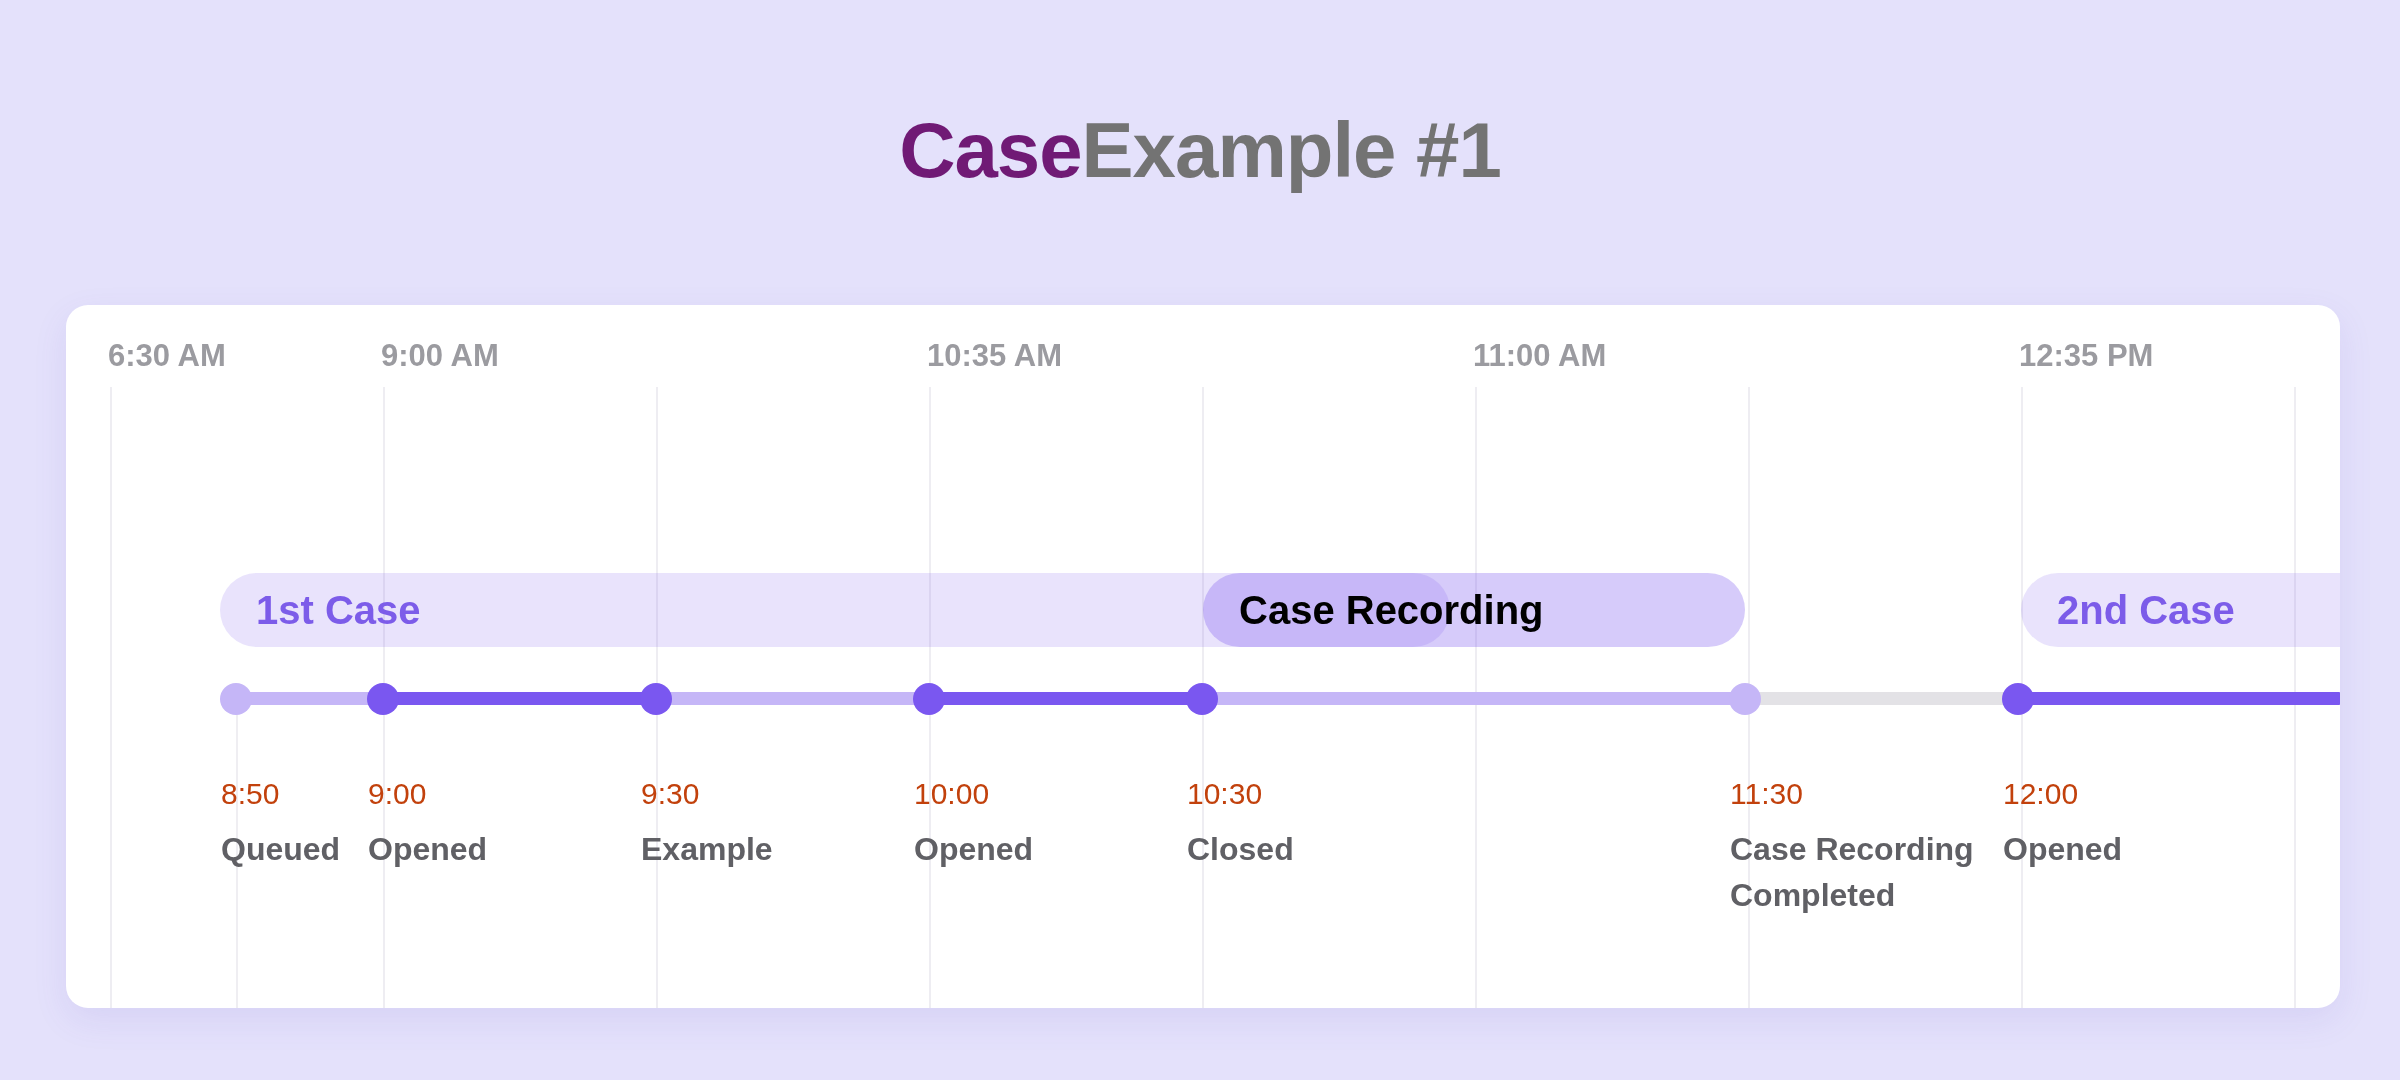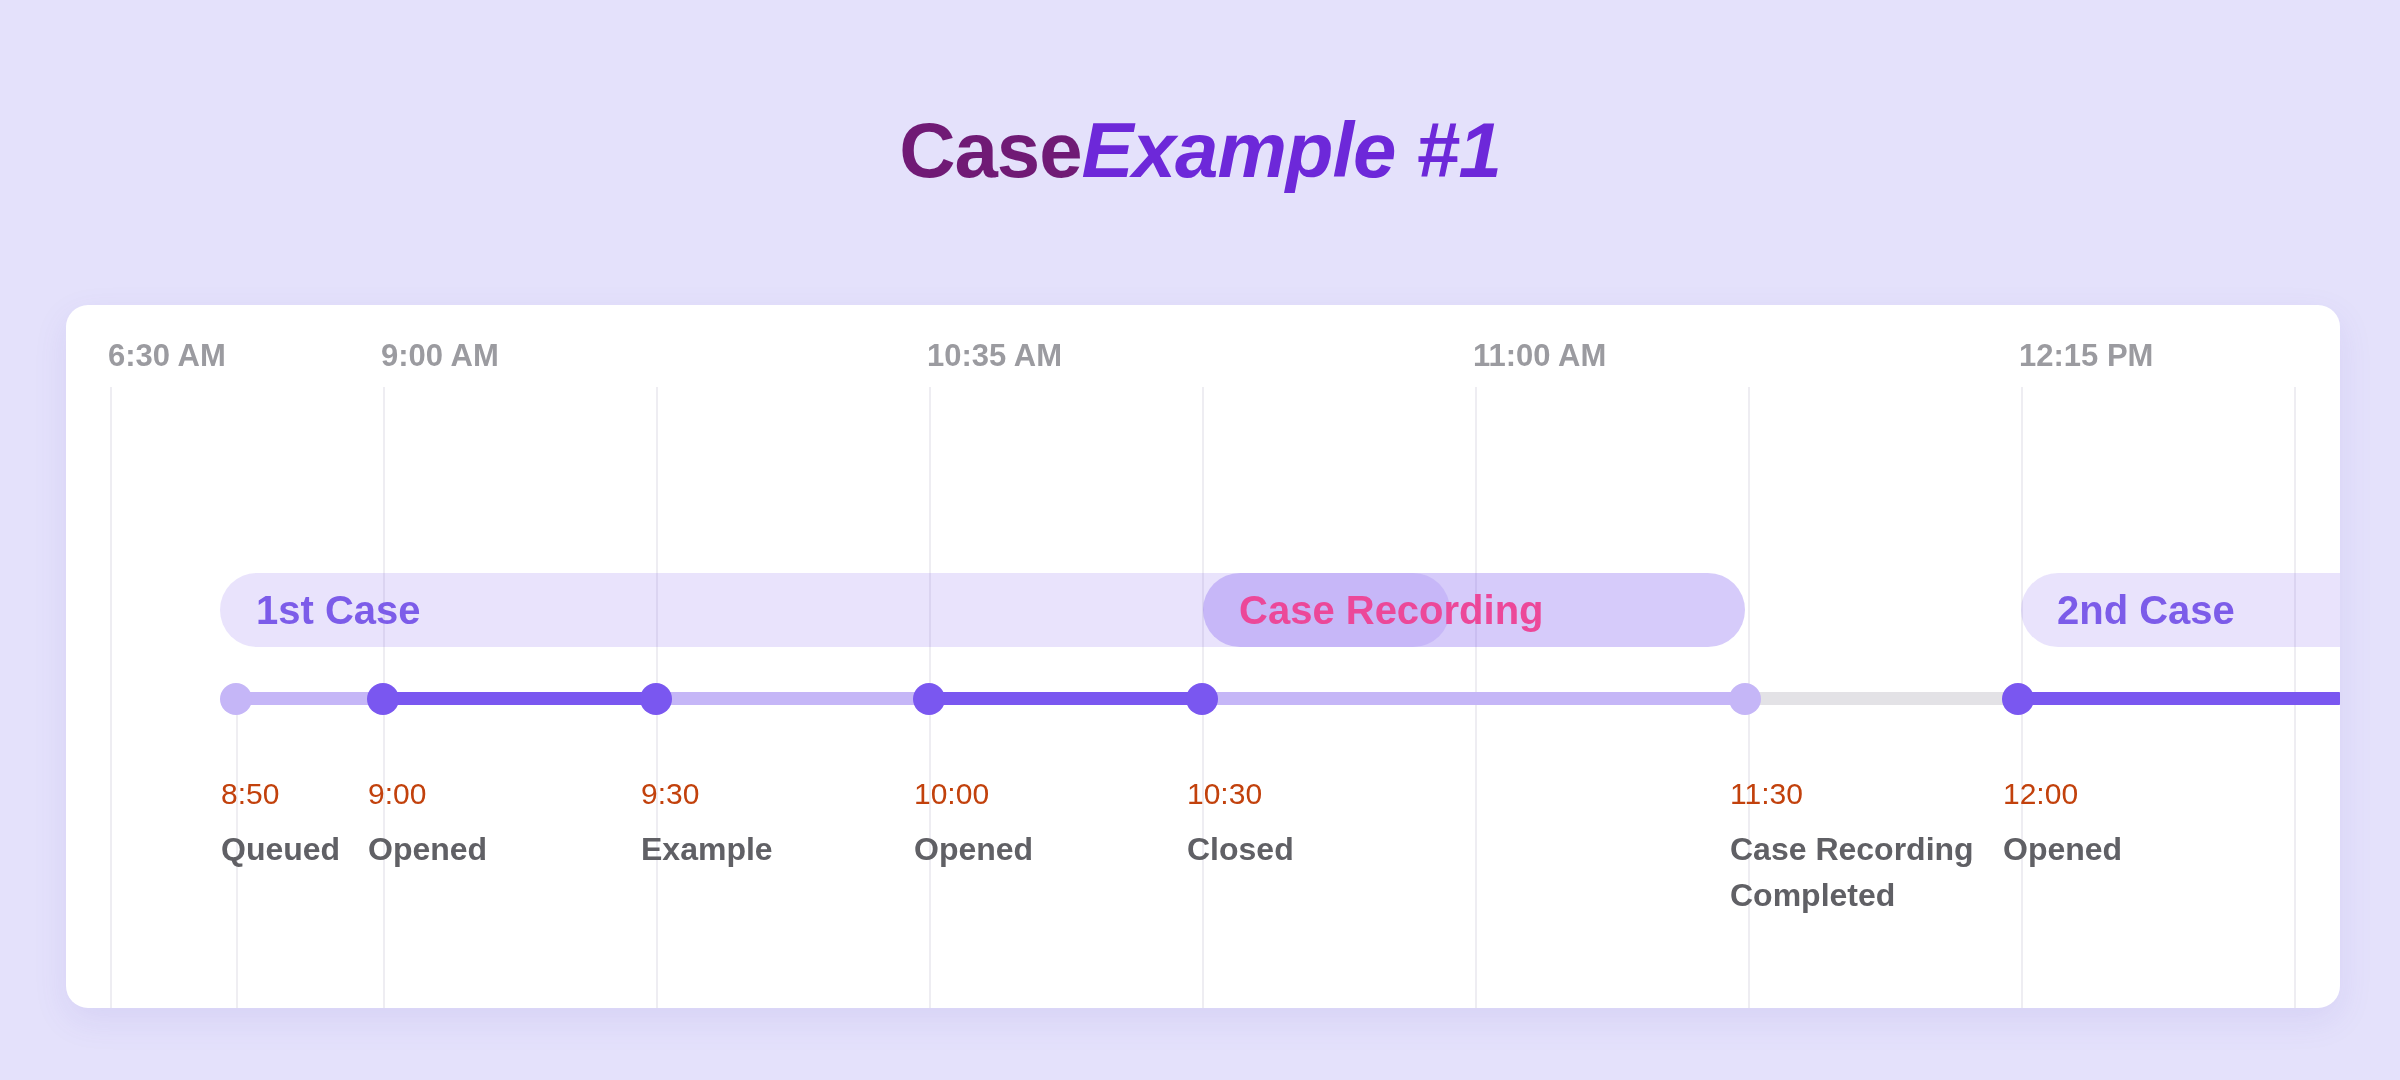--- a/index.html
+++ b/index.html
@@ -3,37 +3,37 @@
 <meta charset="utf-8">
 <style>
   html,body{margin:0;padding:0;}
   body{font-family:"Liberation Sans","DejaVu Sans",sans-serif;}
   #page{position:relative;width:2400px;height:1080px;background:#E4E1FB;overflow:hidden;}
 
   
   #title{position:absolute;top:108px;left:0;width:100%;text-align:center;
          font-size:78px;font-weight:800;letter-spacing:-1px;line-height:1.1;}
   #title .t-black{color:#701a75;}
-  #title .t-purple{color:#6d28d9;font-style:italic;}
+  #title .t-purple{color:#737373;}
 
   
   #card{position:absolute;left:66px;top:305px;width:2274px;height:703px;
         background:#FFFFFF;border-radius:22px;overflow:hidden;
         box-shadow:0 12px 34px rgba(100,80,200,0.10);}
 
   .axis-label{position:absolute;top:33px;font-size:31px;font-weight:600;
               color:#9B9BA0;white-space:nowrap;z-index:4;}
   .gridline{position:absolute;top:82px;bottom:0;width:2px;background:#EEEDF2;z-index:1;}
   .event-line{position:absolute;bottom:0;width:2px;background:#EFEEF2;z-index:1;}
 
   .case-bar{position:absolute;top:268px;height:74px;border-radius:37px;z-index:2;
             display:flex;align-items:center;box-sizing:border-box;padding-left:36px;
             font-size:40px;font-weight:700;white-space:nowrap;}
   .bar-light{background:rgba(122,87,240,0.17);color:#7C5CE9;}
-  .bar-dark{background:rgba(122,87,240,0.31);color:#ec4899;}
+  .bar-dark{background:rgba(122,87,240,0.31);color:#000000;}
 
   .seg{position:absolute;top:387px;height:13px;z-index:3;border-radius:7px;}
   .seg-light{background:#C5B6F7;}
   .seg-dark{background:#7A57F0;}
   .seg-gray{background:#E3E2E6;}
 
   .dot{position:absolute;top:377.5px;width:32px;height:32px;border-radius:50%;z-index:3;}
   .dot-light{background:#C5B6F7;}
   .dot-dark{background:#7A57F0;}
 
@@ -64,21 +64,21 @@
         <div class="gridline" style="left: 1682px;"></div>
         <div class="gridline" style="left: 1955px;"></div>
         <div class="gridline" style="left: 2228px;"></div>
         <div class="event-line" style="left: 170px; top: 408px;"></div>
       </div>
     <div id="axis">
         <div class="axis-label" style="left: 42px;">6:30 AM</div>
         <div class="axis-label" style="left: 315px;">9:00 AM</div>
         <div class="axis-label" style="left: 861px;">10:35 AM</div>
         <div class="axis-label" style="left: 1407px;">11:00 AM</div>
-        <div class="axis-label" style="left: 1953px;">12:15 PM</div>
+        <div class="axis-label" style="left: 1953px;">12:35 PM</div>
       </div>
     <div id="bars">
         <div class="case-bar bar-light" style="left: 154px; width: 1230px;">1st Case</div>
         <div class="case-bar bar-dark" style="left: 1137px; width: 542px;">Case Recording</div>
         <div class="case-bar bar-light" style="left: 1955px; width: 459px;">2nd Case</div>
       </div>
     <div id="track">
         <div class="seg seg-light" style="left: 170px; width: 147px;"></div>
         <div class="seg seg-dark" style="left: 317px; width: 273px;"></div>
         <div class="seg seg-light" style="left: 590px; width: 273px;"></div>

